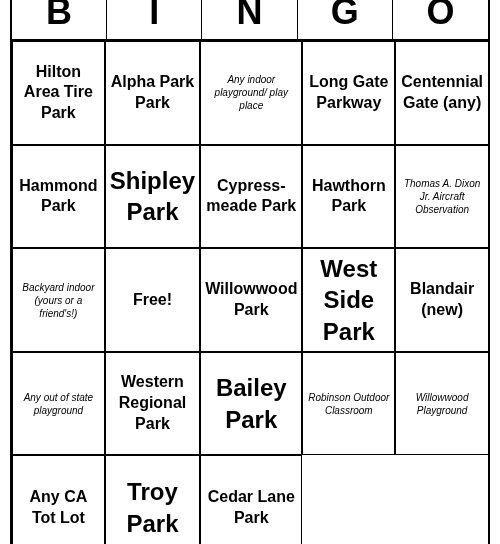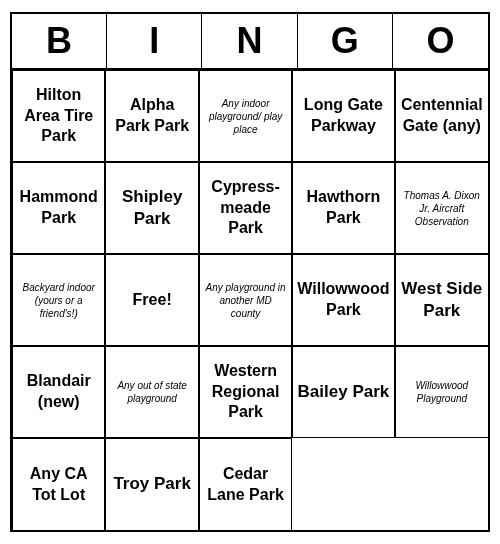--- a/index.html
+++ b/index.html
@@ -66,21 +66,21 @@
     .bingo-cell:nth-child(n+21) {
       border-bottom: none;
     }
 
     .cell-text {
       font-size: 12px;
       line-height: 1.3;
     }
 
     .cell-text.large {
-      font-size: 17px;
+      font-size: 24px;
       font-weight: bold;
     }
 
     .cell-text.medium {
       font-size: 16px;
       font-weight: bold;
     }
 
     .cell-text.small {
       font-size: 10px;
@@ -134,41 +134,41 @@
       <div class="bingo-cell">
         <span class="cell-text small">Thomas A. Dixon Jr. Aircraft Observation</span>
       </div>
       <div class="bingo-cell">
         <span class="cell-text small">Backyard indoor (yours or a friend's!)</span>
       </div>
       <div class="bingo-cell">
         <span class="cell-text free-cell">Free!</span>
       </div>
       <div class="bingo-cell">
-        <span class="cell-text small">Any playground in another MD county</span>
-      </div>
-      <div class="bingo-cell">
         <span class="cell-text medium">Willowwood Park</span>
       </div>
       <div class="bingo-cell">
         <span class="cell-text large">West Side Park</span>
       </div>
       <div class="bingo-cell">
         <span class="cell-text medium">Blandair (new)</span>
       </div>
       <div class="bingo-cell">
         <span class="cell-text small">Any out of state playground</span>
       </div>
       <div class="bingo-cell">
         <span class="cell-text medium">Western Regional Park</span>
       </div>
       <div class="bingo-cell">
         <span class="cell-text large">Bailey Park</span>
       </div>
       <div class="bingo-cell">
+        <span class="cell-text small">Robinson Outdoor Classroom</span>
+      </div>
+      <div class="bingo-cell">
         <span class="cell-text small">Willowwood Playground</span>
       </div>
       <div class="bingo-cell">
         <span class="cell-text medium">Any CA Tot Lot</span>
       </div>
       <div class="bingo-cell">
         <span class="cell-text large">Troy Park</span>
       </div>
       <div class="bingo-cell">
         <span class="cell-text medium">Cedar Lane Park</span>

